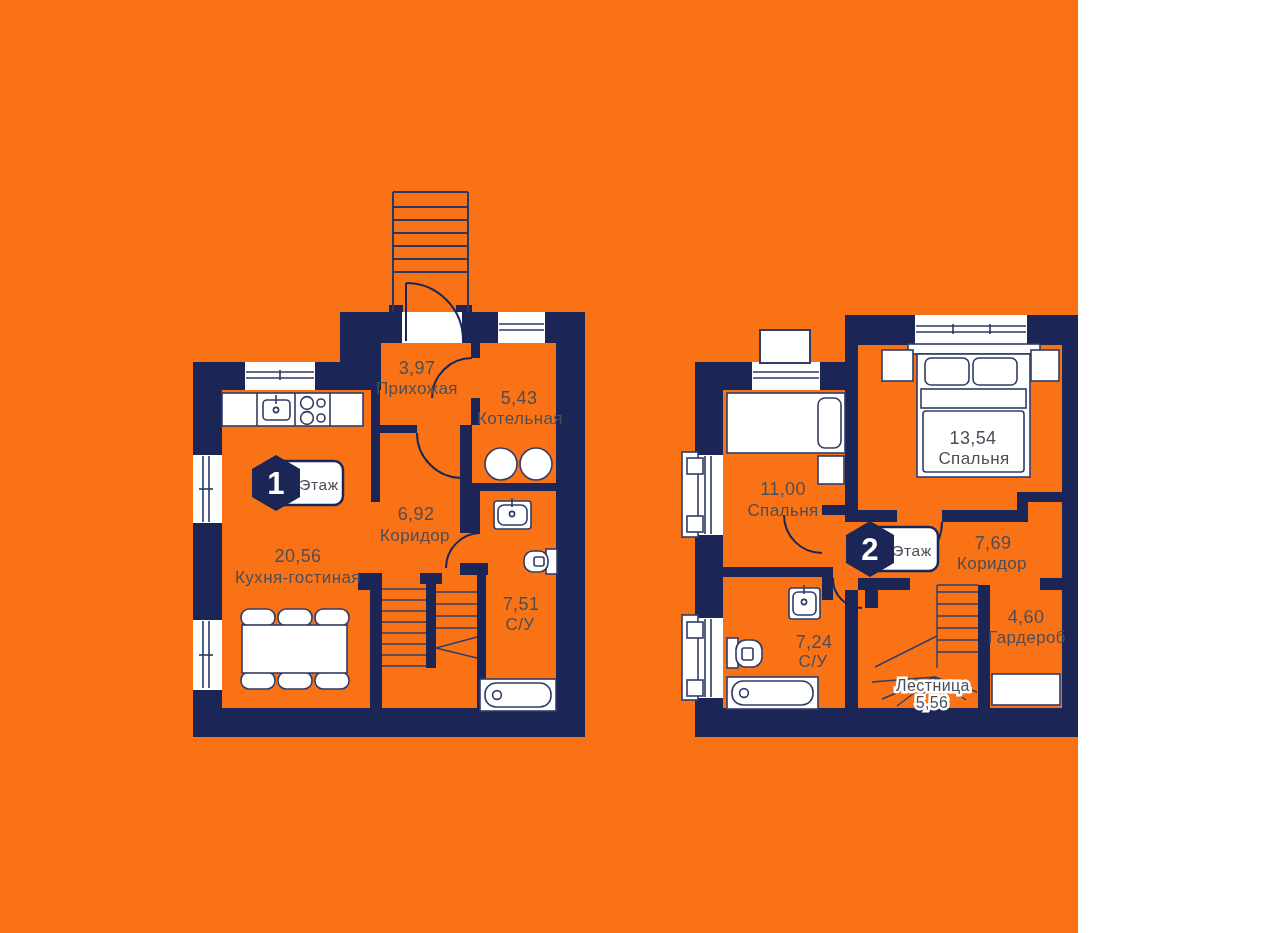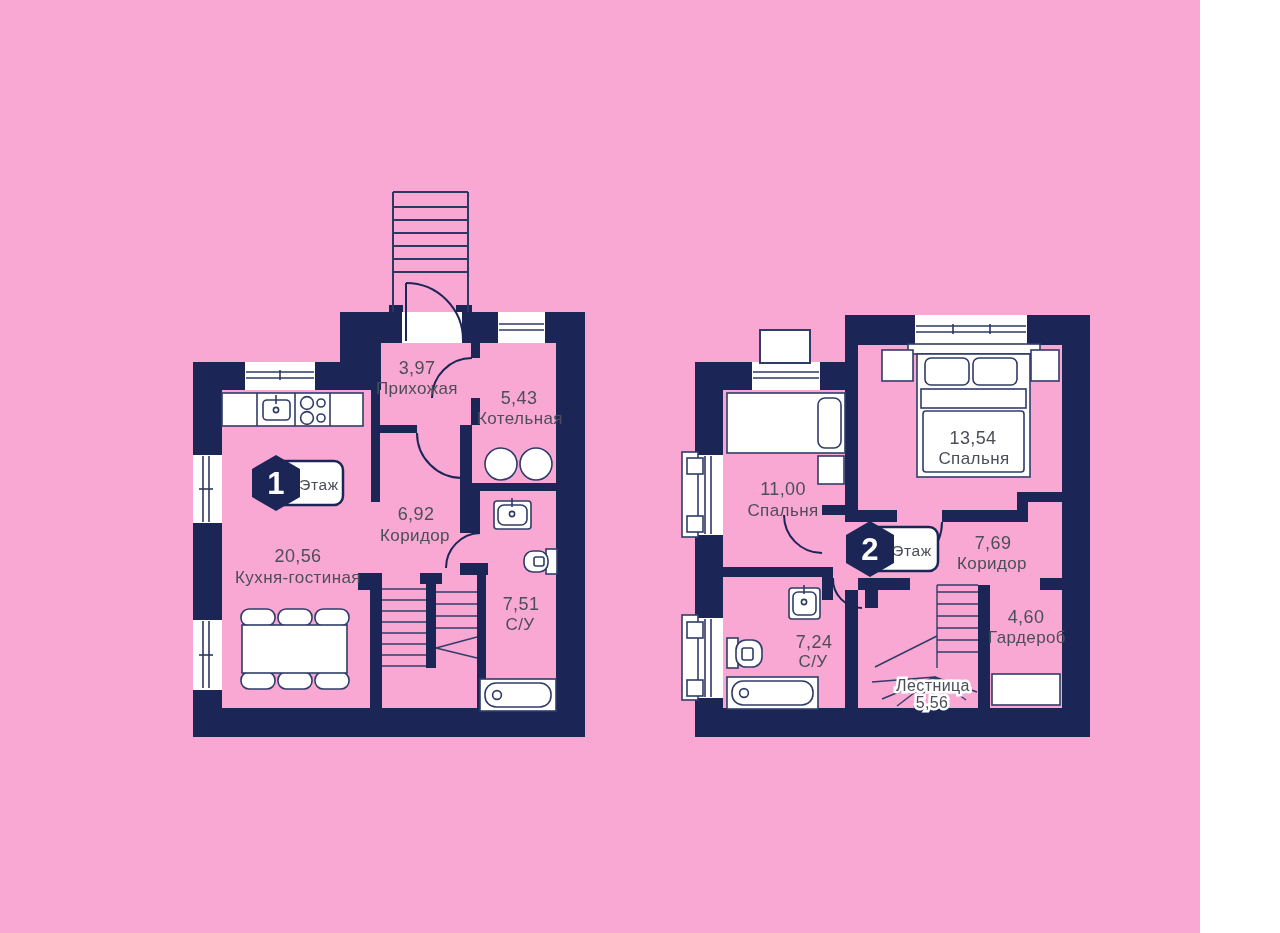--- a/index.html
+++ b/index.html
@@ -1,16 +1,16 @@
 <!DOCTYPE html>
 <html><head>
 <meta charset="utf-8">
 <style>
   html,body{margin:0;padding:0;background:#ffffff;}
-  .canvas{position:relative;width:1200px;height:933px;background:#f9a8d4;overflow:hidden;
+  .canvas{position:relative;width:1078px;height:933px;background:#f97316;overflow:hidden;
           font-family:"Liberation Sans", sans-serif;}
   svg{display:block;}
   .wall{fill:#1b2656;stroke:none;}
   .gap{fill:#ffffff;stroke:none;}
   .furn{fill:#ffffff;stroke:#303c68;stroke-width:1.6;}
   .furn-line{stroke:#303c68;stroke-width:1.6;fill:none;}
   .thin{stroke:#303c68;stroke-width:1.4;fill:none;}
   .winline{stroke:#2c3864;stroke-width:1.6;fill:none;}
   .door-arc{stroke:#1b2656;stroke-width:2;fill:none;}
   .porch{stroke:#2c3864;stroke-width:2;fill:none;}

